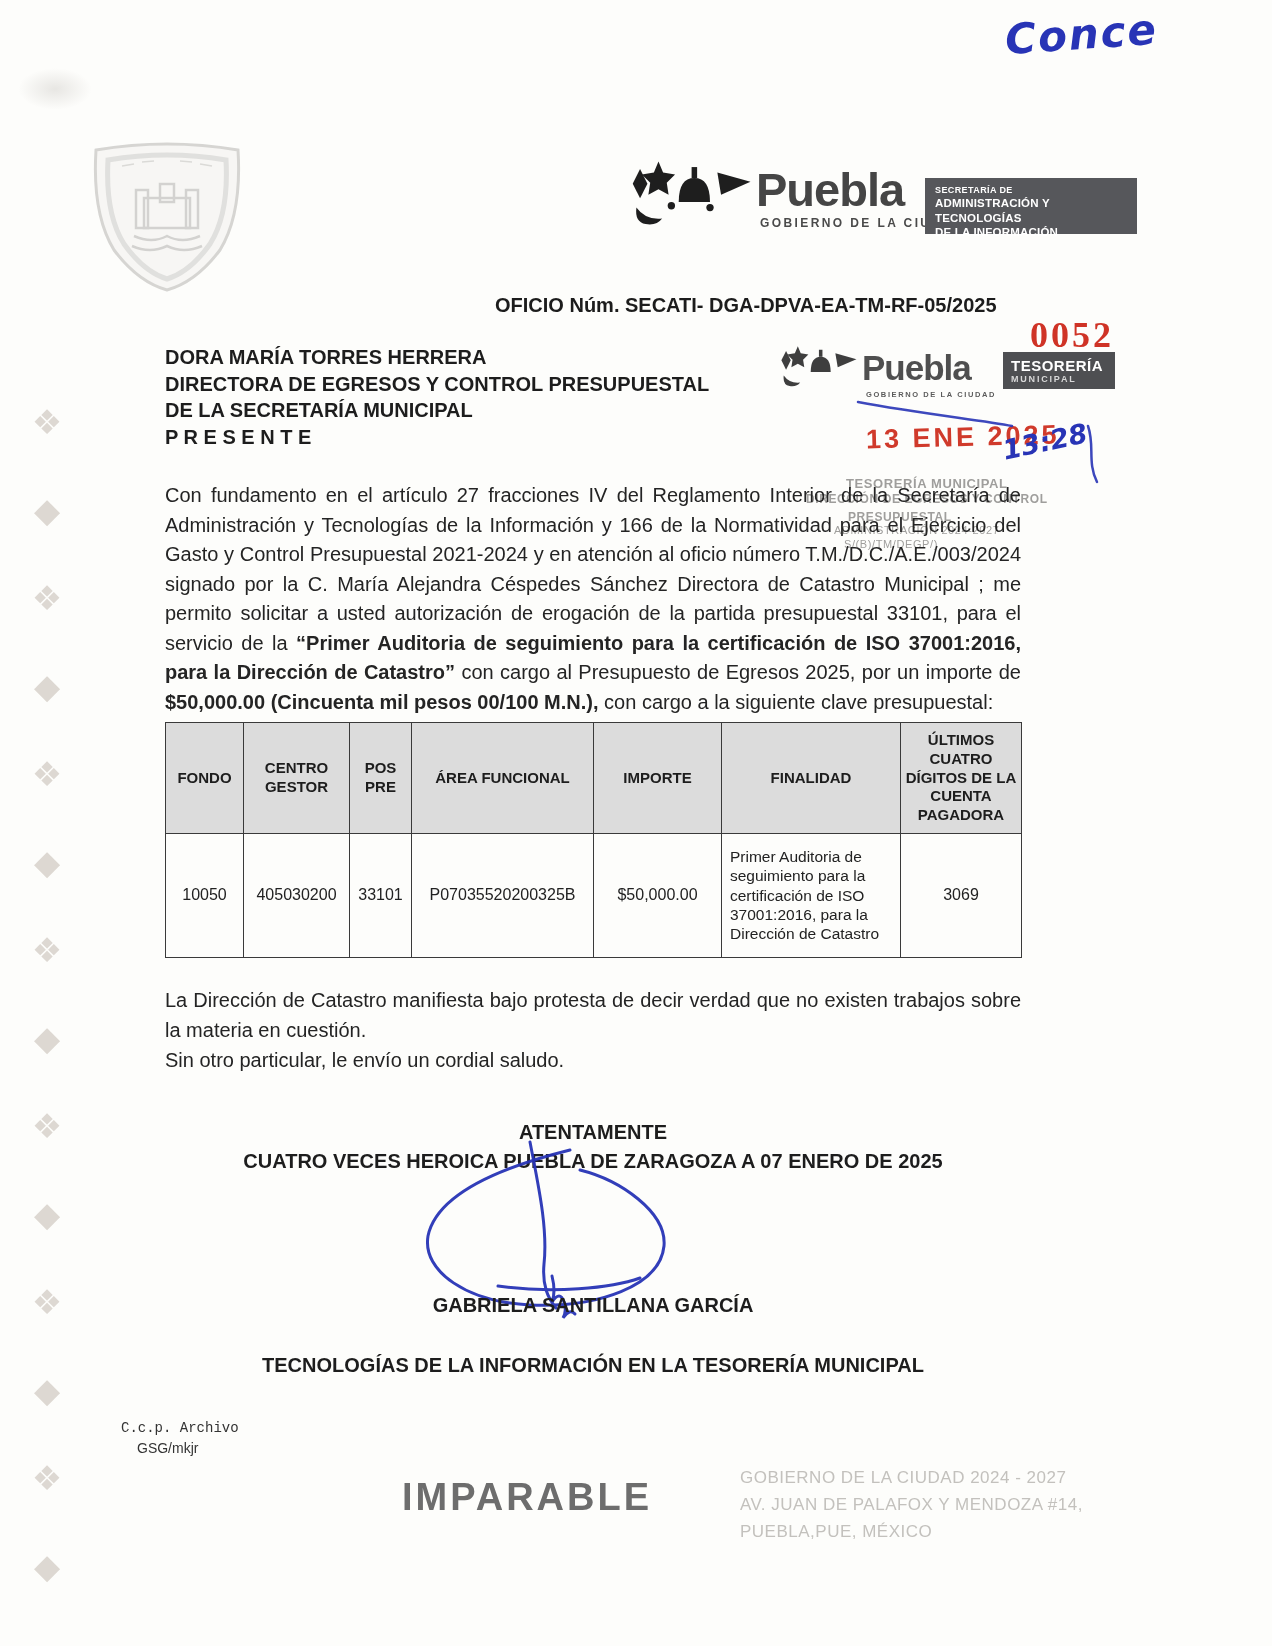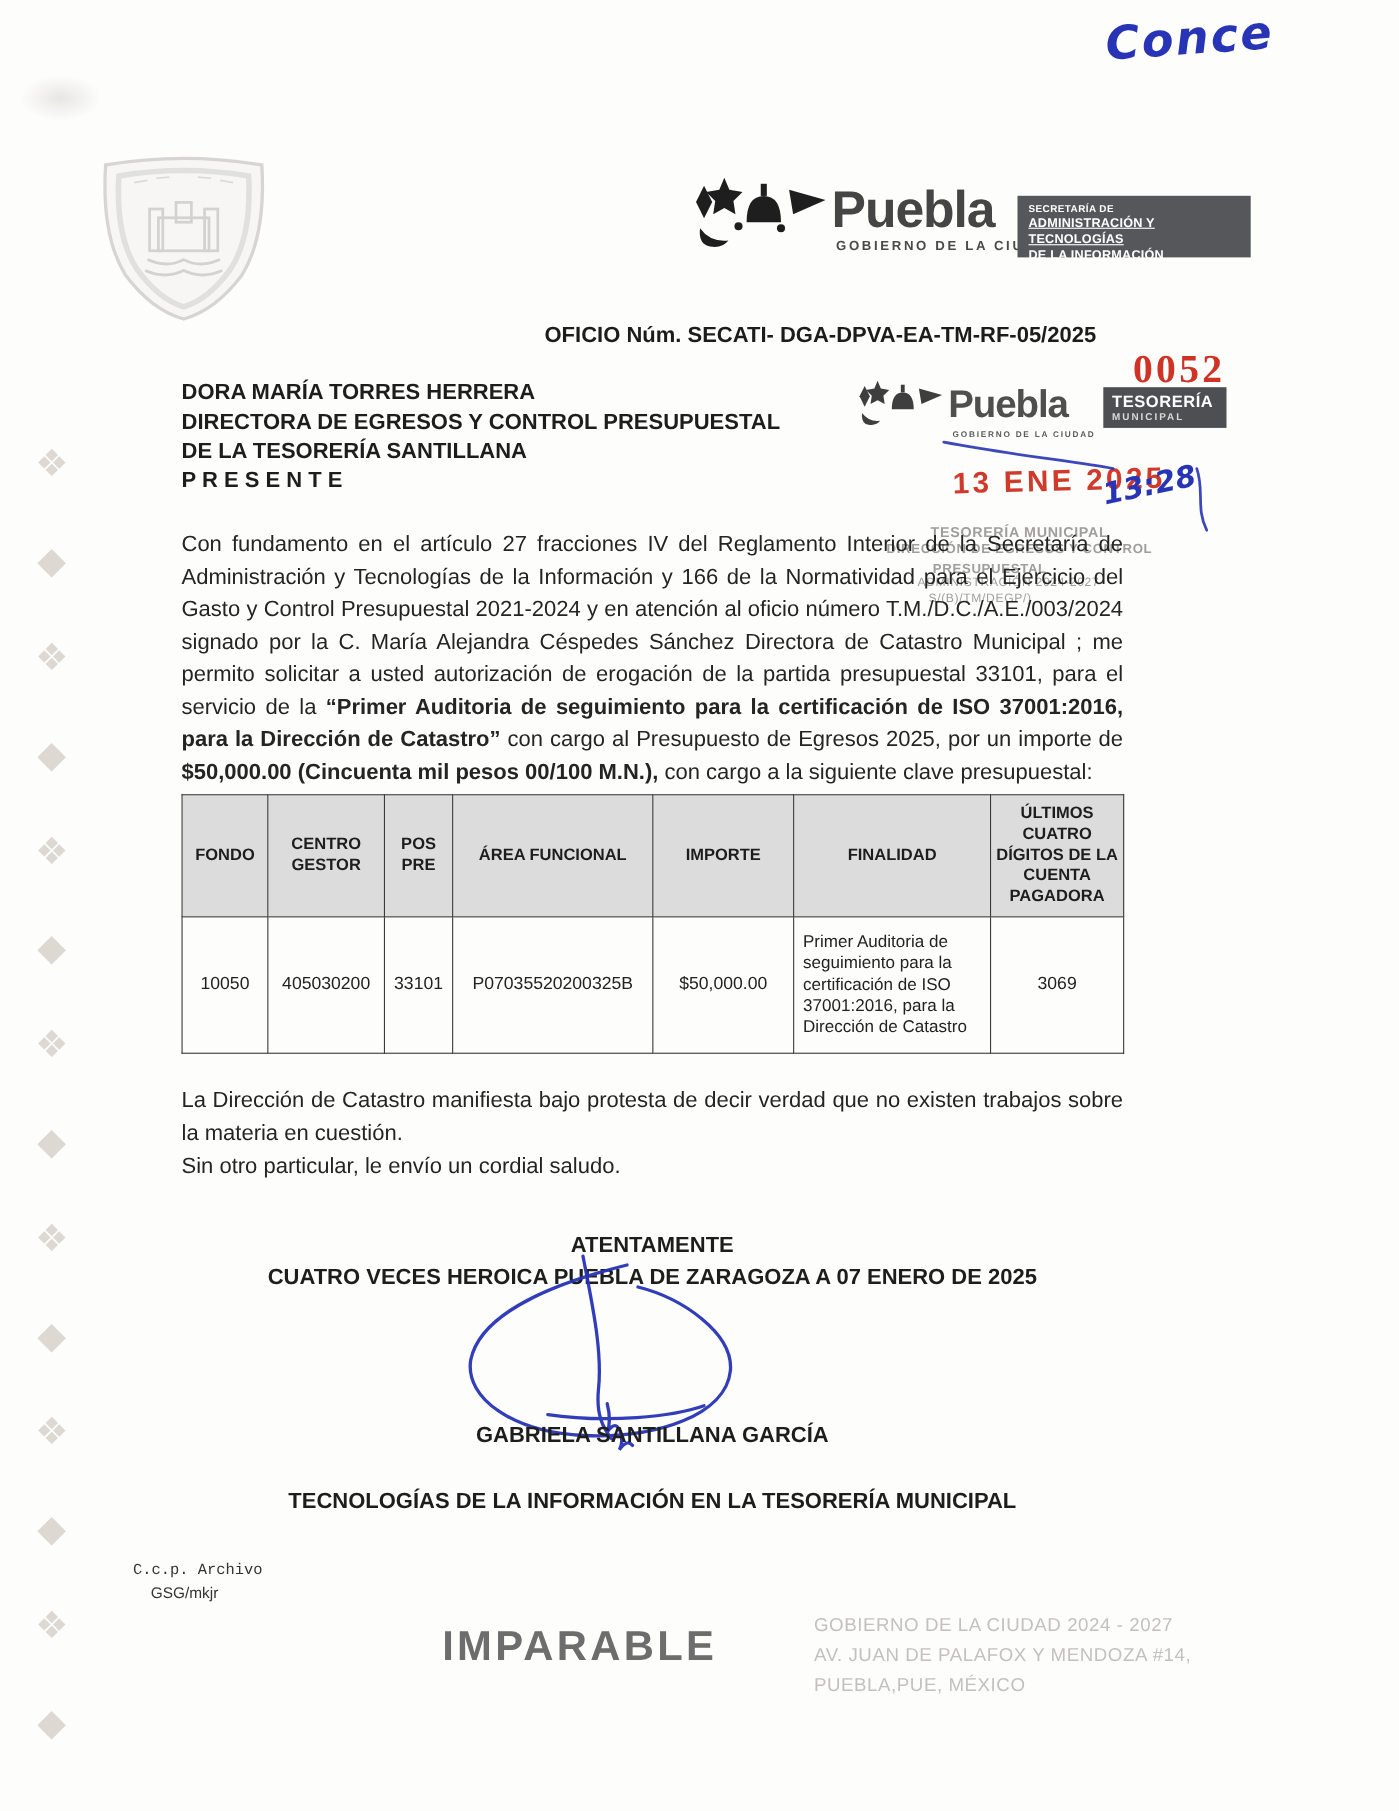--- a/index.html
+++ b/index.html
@@ -26,21 +26,21 @@
   
   .shield { left:82px; top:136px; opacity:.7; }
 
   
   .hdr-icons { left:618px; top:152px; }
   .hdr-wordmark { left:756px; top:162px; font-size:47px; font-weight:800; color:#454545; letter-spacing:-1px; }
   .hdr-sub { left:760px; top:216px; font-size:12px; font-weight:700; color:#4a4a4a; letter-spacing:2.4px; }
   .sec-badge { left:925px; top:178px; width:212px; height:56px; background:#56575b;
     color:#fff; padding:7px 10px; line-height:1.25; }
   .sec-badge .s1 { font-size:9px; font-weight:700; letter-spacing:.4px; }
-  .sec-badge .s2, .sec-badge .s3 { font-size:11.5px; font-weight:800; letter-spacing:.2px;text-decoration:underline; }
+  .sec-badge .s2, .sec-badge .s3 { font-size:11.5px; font-weight:800; letter-spacing:.2px; }
 
   .oficio { left:495px; top:294px; font-size:20px; font-weight:700; color:#1c1c1c; }
   .folio { left:1030px; top:314px; font-family:"Liberation Serif",serif; font-size:36px;
     font-weight:700; color:#cf3326; letter-spacing:3px; }
 
   .recipient { left:165px; top:344px; font-size:20px; font-weight:700; line-height:26.5px; color:#1d1d1d; }
 
   
   .stamp-icons { left:772px; top:340px; }
   .stamp-wordmark { left:862px; top:348px; font-size:35px; font-weight:800; color:#3d3d3d; letter-spacing:-1px; opacity:.9; }
@@ -161,21 +161,21 @@
     <div class="s2">ADMINISTRACIÓN Y TECNOLOGÍAS</div>
     <div class="s3">DE LA INFORMACIÓN</div>
   </div>
 
   <div class="abs oficio">OFICIO Núm. SECATI- DGA-DPVA-EA-TM-RF-05/2025</div>
   <div class="abs folio">0052</div>
 
   <div class="abs recipient">
     <div>DORA MARÍA TORRES HERRERA</div>
     <div>DIRECTORA DE EGRESOS Y CONTROL PRESUPUESTAL</div>
-    <div>DE LA TESORERÍA SANTILLANA</div>
+    <div>DE LA SECRETARÍA MUNICIPAL</div>
     <div>P R E S E N T E</div>
   </div>
 
   <div class="abs stamp-icons">
     <svg viewBox="0 0 150 84" width="88" height="50" opacity="0.9">
       <g fill="#2a2a2a">
         <polygon points="16,34 24,18 32,34 24,50"></polygon>
         <path d="M44 10 l5 12 13 2 -9 9 2 13 -11 -6 -11 6 2 -13 -9 -9 13 -2z"></path>
         <path d="M66 54 q0 -26 17 -26 q17 0 17 26z"></path>
         <rect x="80" y="16" width="6" height="12"></rect>

